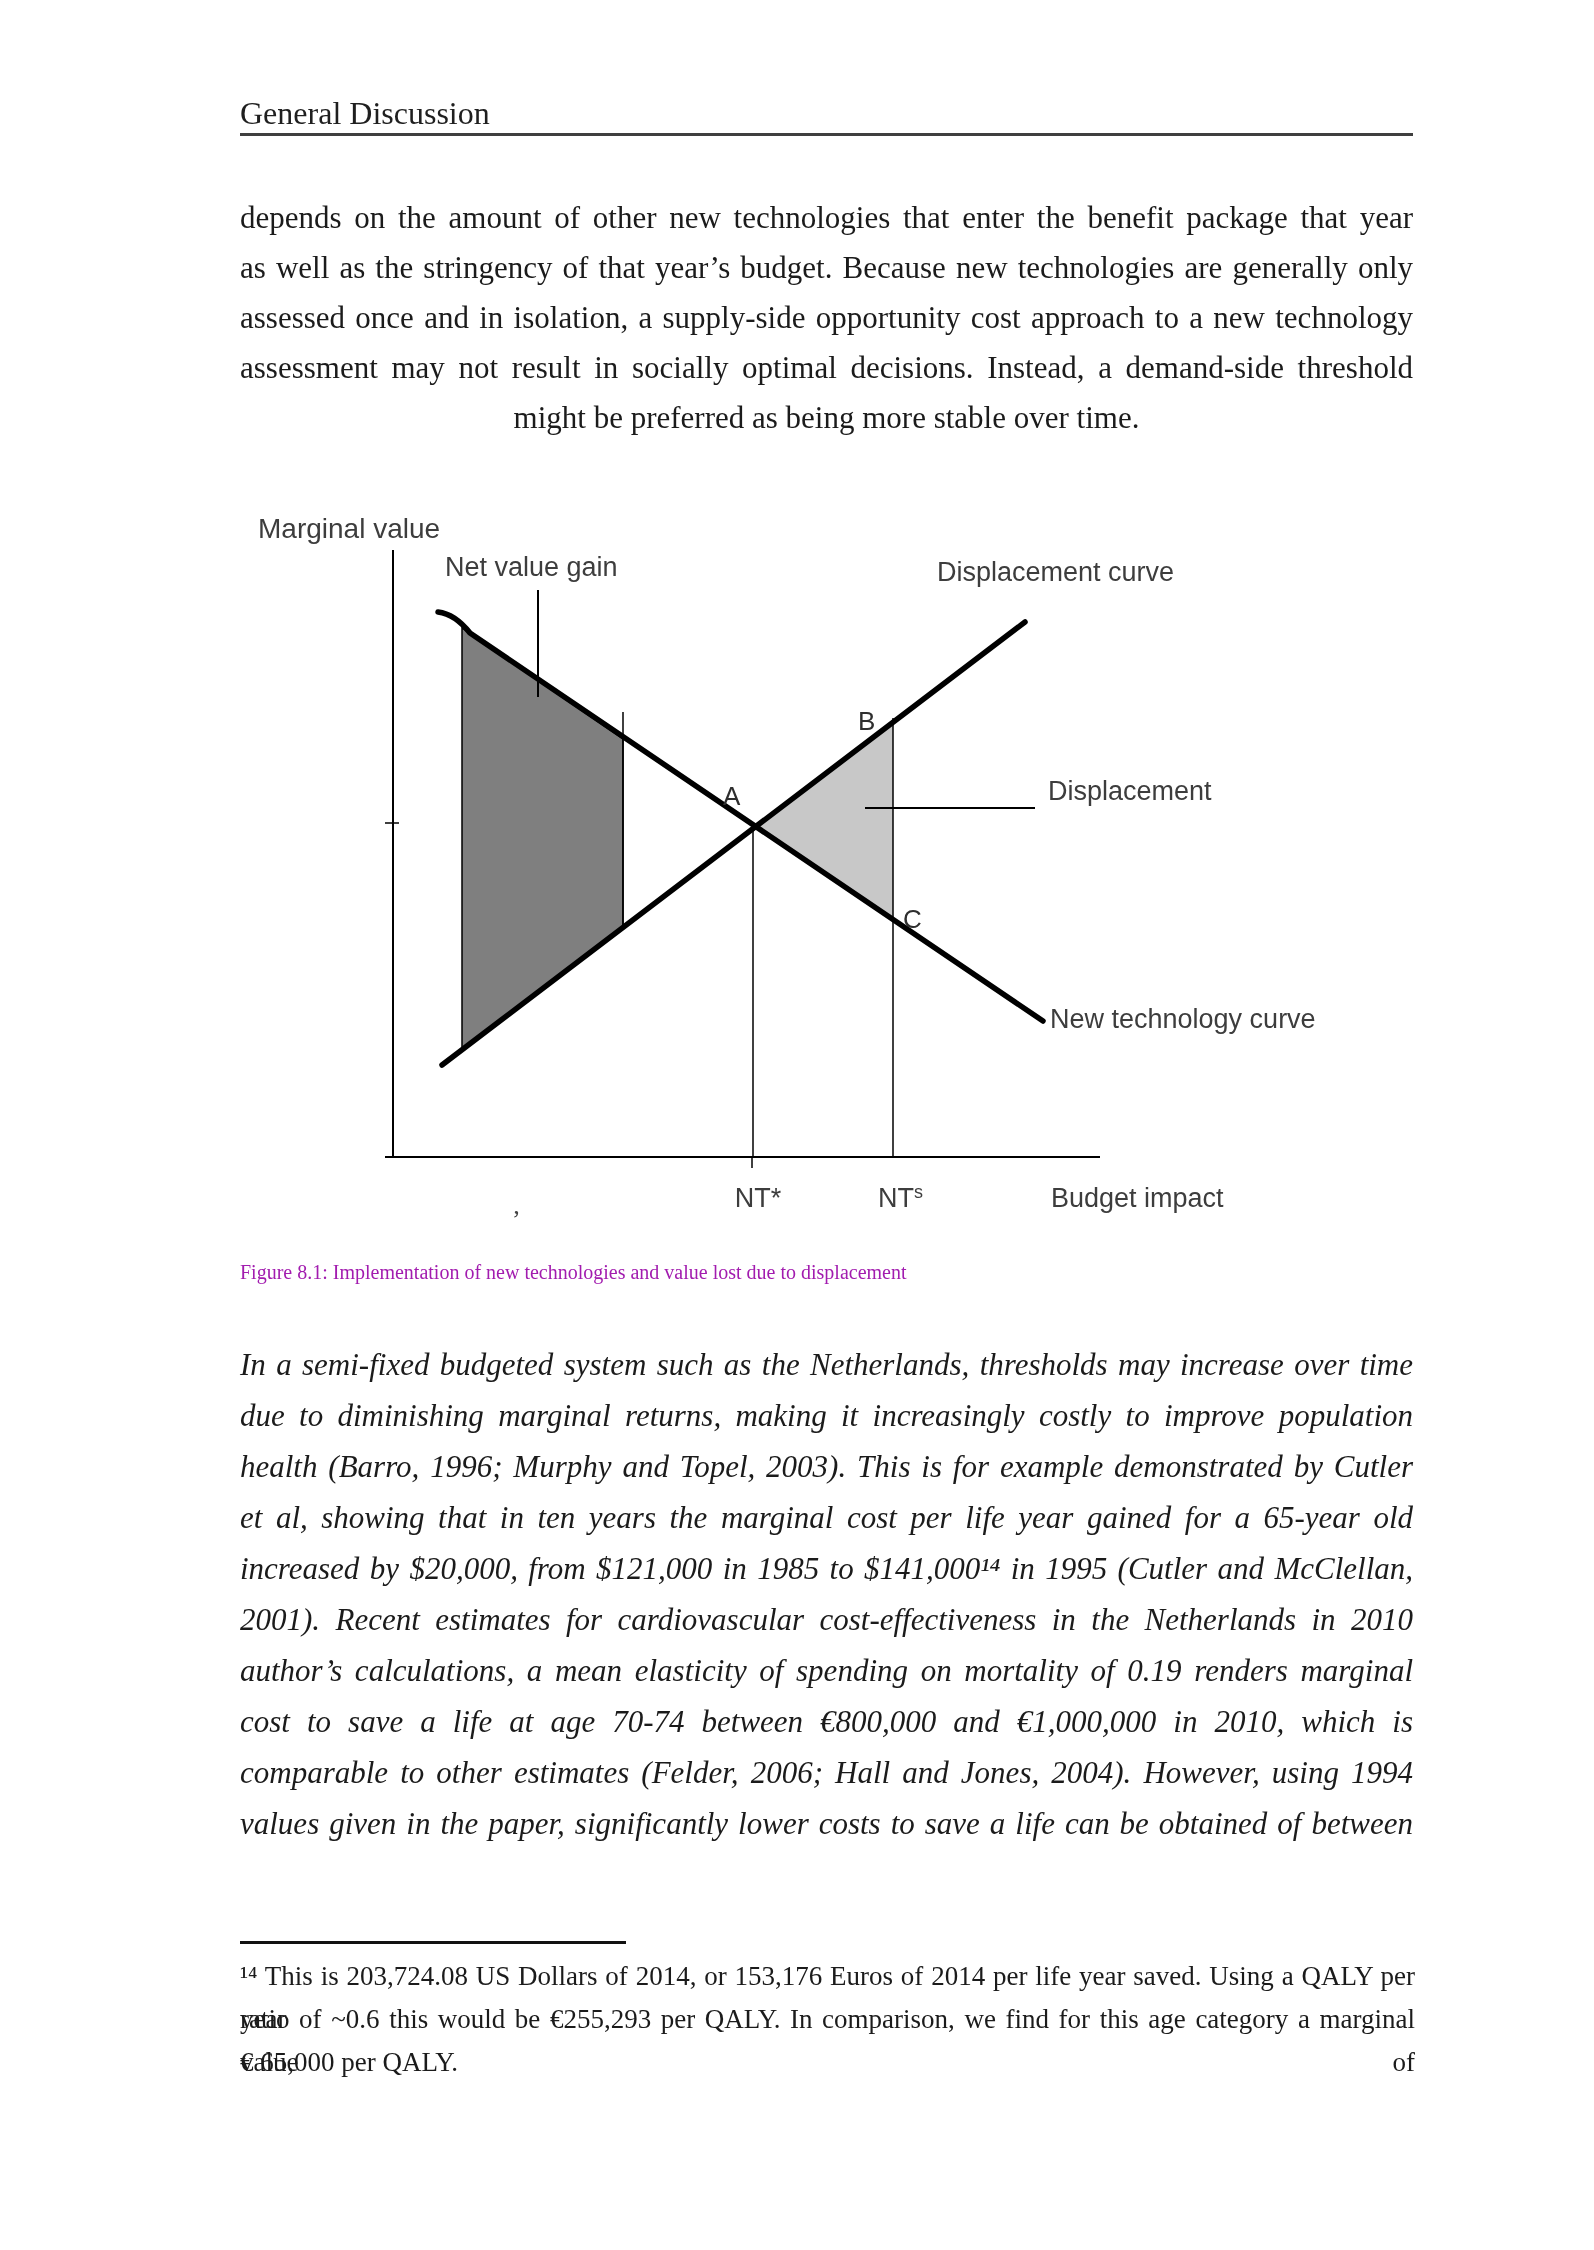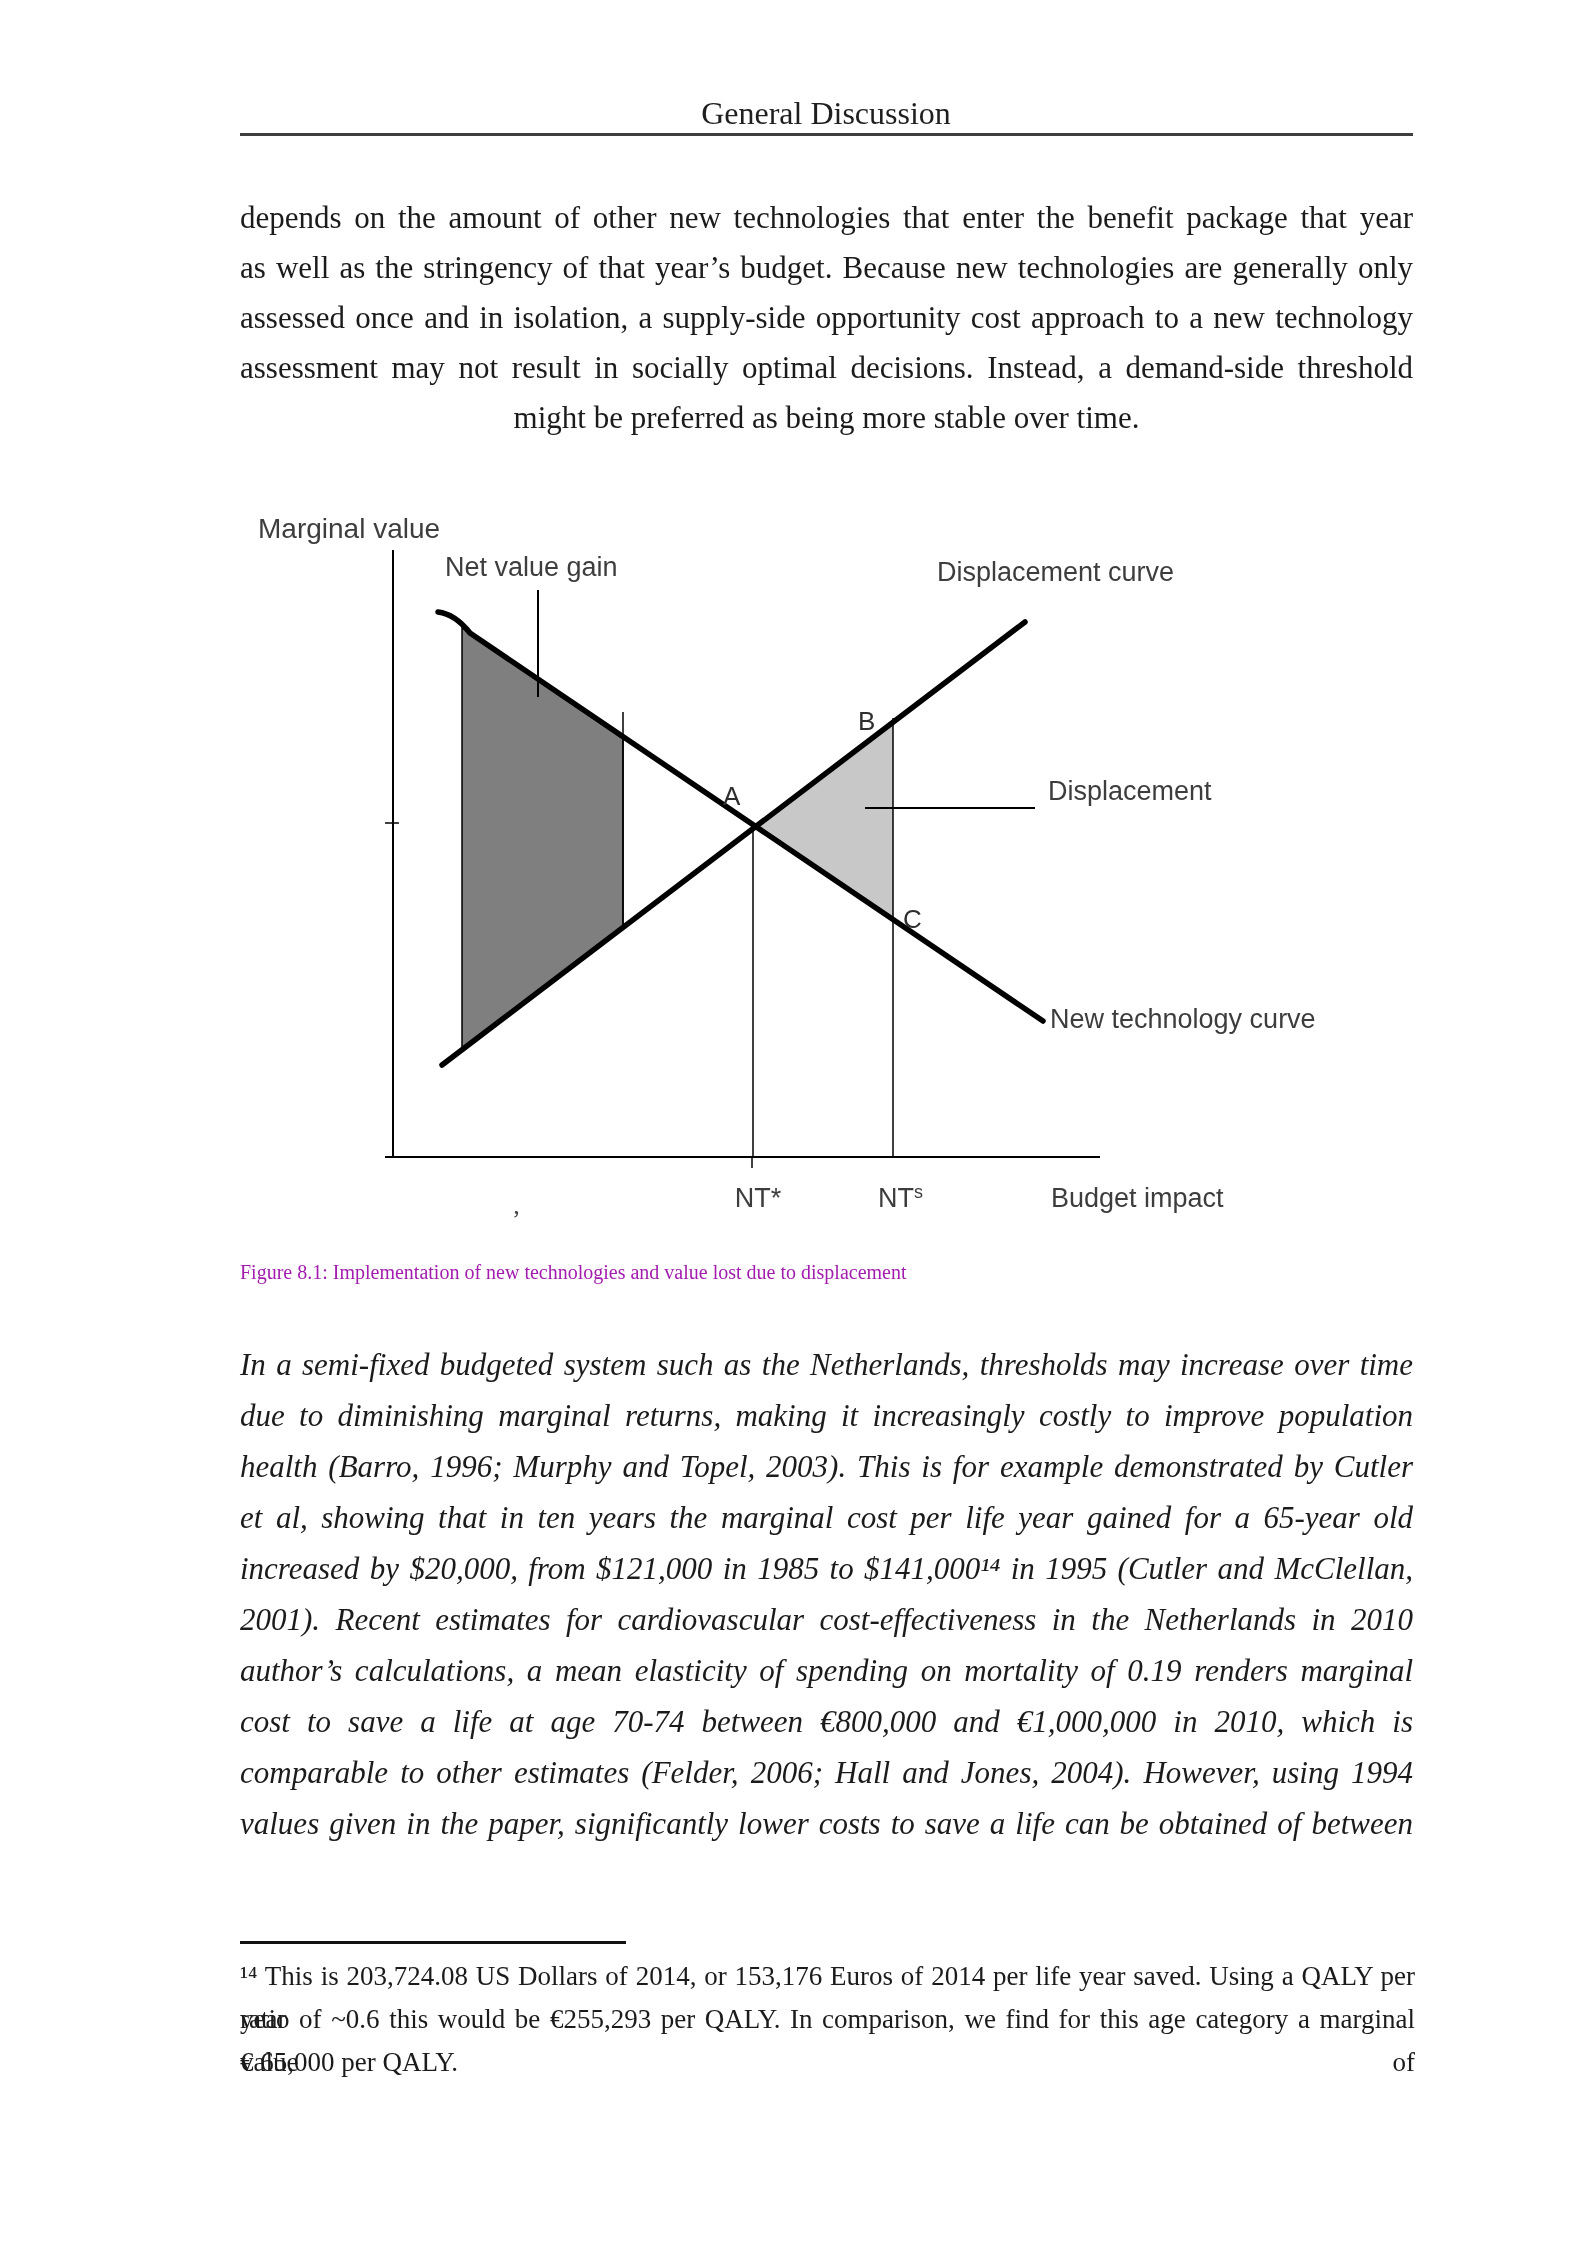--- a/index.html
+++ b/index.html
@@ -7,21 +7,21 @@
     position:relative;
     width:1594px;height:2250px;
     background:#ffffff;
     font-family:"Liberation Serif", serif;
     color:#1b1b1b;
     overflow:hidden;
   }
   .abs{position:absolute;}
   .running-header{
     left:240px;top:95px;width:1172px;
-    text-align:center;
+    text-align:left;
     font-size:32px;line-height:36px;color:#1f1f1f;
   }
   .header-rule{
     left:240px;top:133px;width:1173px;height:3px;background:#3f3f3f;
   }
   .para{left:240px;width:1173px;font-size:31px;}
   .para .ln{height:50px;line-height:50px;white-space:nowrap;text-align:center;}
   .para .jln{white-space:normal;text-align:justify;text-align-last:justify;height:50px;line-height:50px;}
   .p2 .jln,.p2 .ln{height:51px;line-height:51px;}
   .caption{

